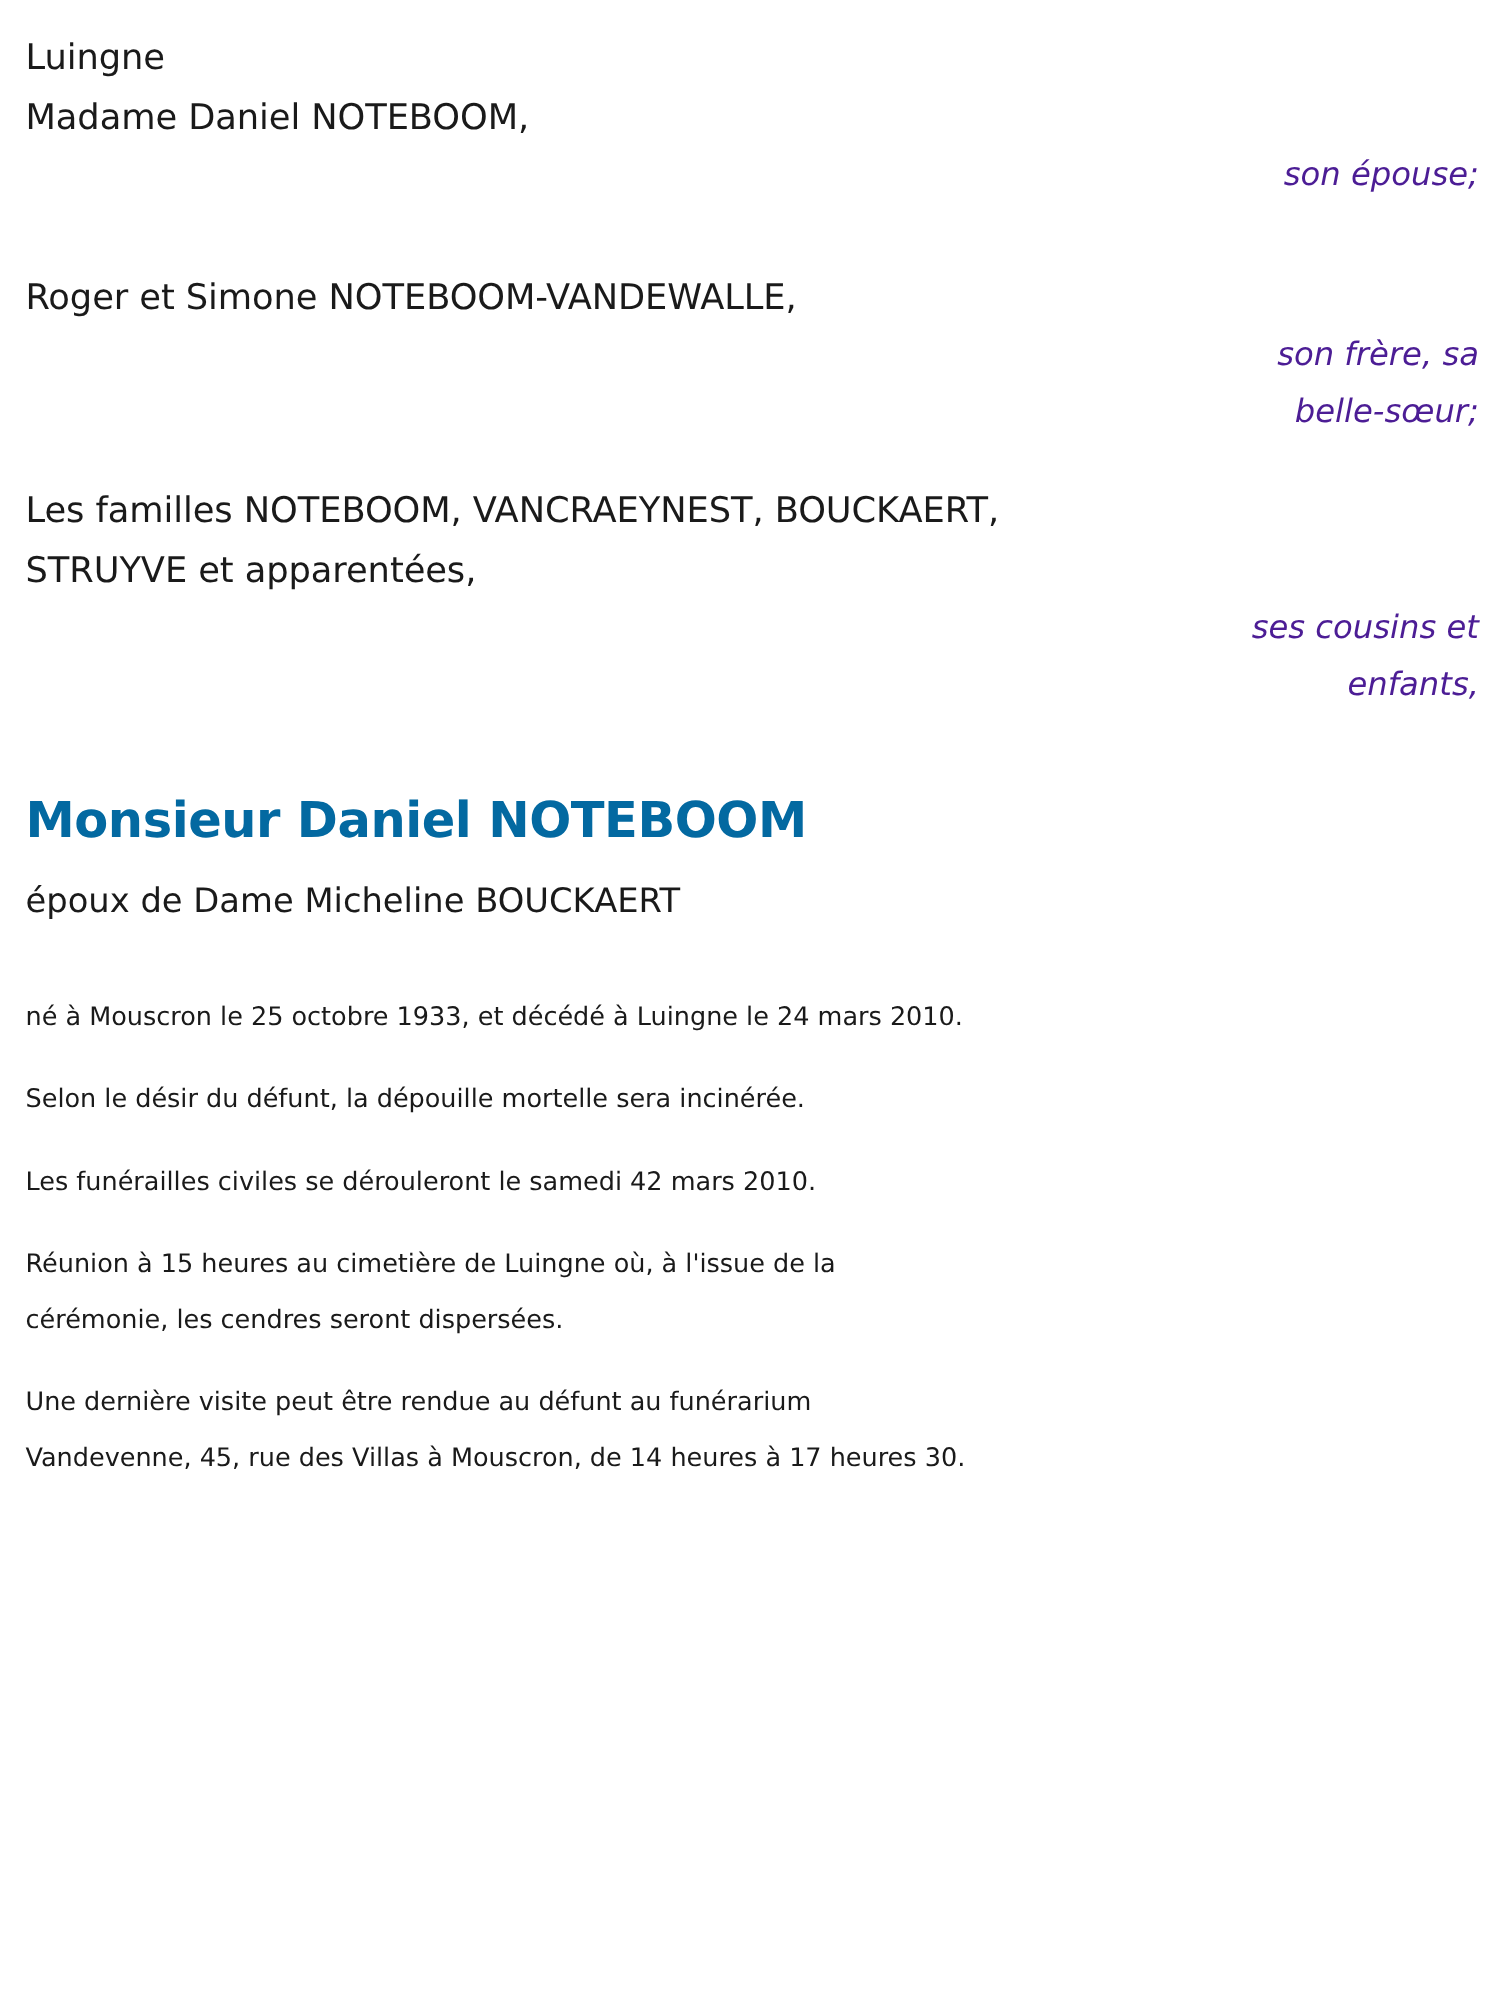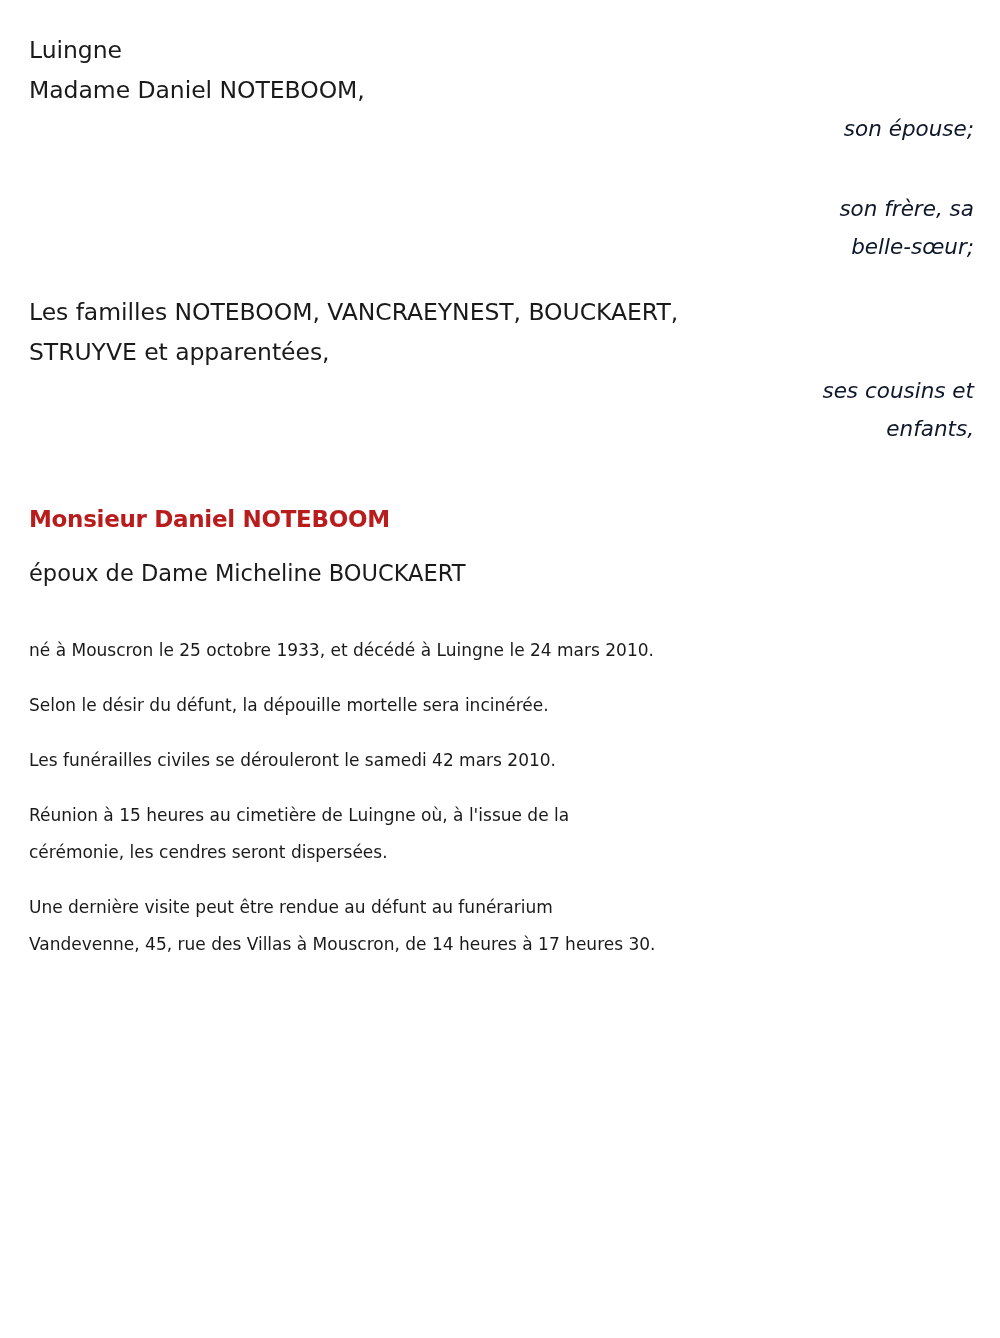--- a/index.html
+++ b/index.html
@@ -11,21 +11,21 @@
     width: 1000px;
     height: 1338px;
     font-family: "DejaVu Sans", "Liberation Sans", sans-serif;
     color: #1a1a1a;
     overflow: hidden;
   }
   .page {
     position: relative;
     width: 1000px;
     height: 956px;
-    padding: 16px;
+    padding: 4px;
     box-sizing: border-box;
   }
 
   
   .announce {
     position: relative;
     padding: 14px 10px 0 13px;
   }
   .row {
     position: relative;
@@ -37,36 +37,36 @@
     letter-spacing: -0.05px;
     white-space: pre-line;
     color: #1a1a1a;
   }
   .relation {
     font-style: italic;
     font-size: 21.5px;
     line-height: 38px;
     text-align: right;
     white-space: pre-line;
-    color: #0f172a;
+    color: #4c1d95;
   }
 
   
   .gap-sm { height: 8px; }
   .gap-lg { height: 26px; }
 
   
   .deceased-name {
     font-family: "DejaVu Sans", "Liberation Sans", sans-serif;
     font-weight: bold;
-    font-size: 23px;
+    font-size: 33px;
     line-height: 42px;
     letter-spacing: -0.3px;
     margin: 24px 0 0 13px;
-    color: #b91c1c;
+    color: #0369a1;
   }
   .spouse-line {
     font-size: 22.5px;
     line-height: 34px;
     margin: 16px 0 0 13px;
   }
 
   
   .details {
     margin: 42px 0 0 13px;
@@ -92,20 +92,21 @@
         <div class="row">
           <div class="names">Madame Daniel NOTEBOOM,</div>
           <div class="relation">son épouse;</div>
         </div>
         <div class="gap-sm"></div>
         <div class="gap-sm"></div>
         <div class="row">
         </div>
         <div class="gap-lg"></div>
         <div class="row">
+          <div class="names">Roger et Simone NOTEBOOM-VANDEWALLE,</div>
           <div class="relation">son frère, sa
 belle-sœur;</div>
         </div>
         <div class="gap-lg"></div>
         <div class="row">
           <div class="names">Les familles NOTEBOOM, VANCRAEYNEST, BOUCKAERT,
 STRUYVE et apparentées,</div>
           <div class="relation">ses cousins et
 enfants,</div>
         </div>

